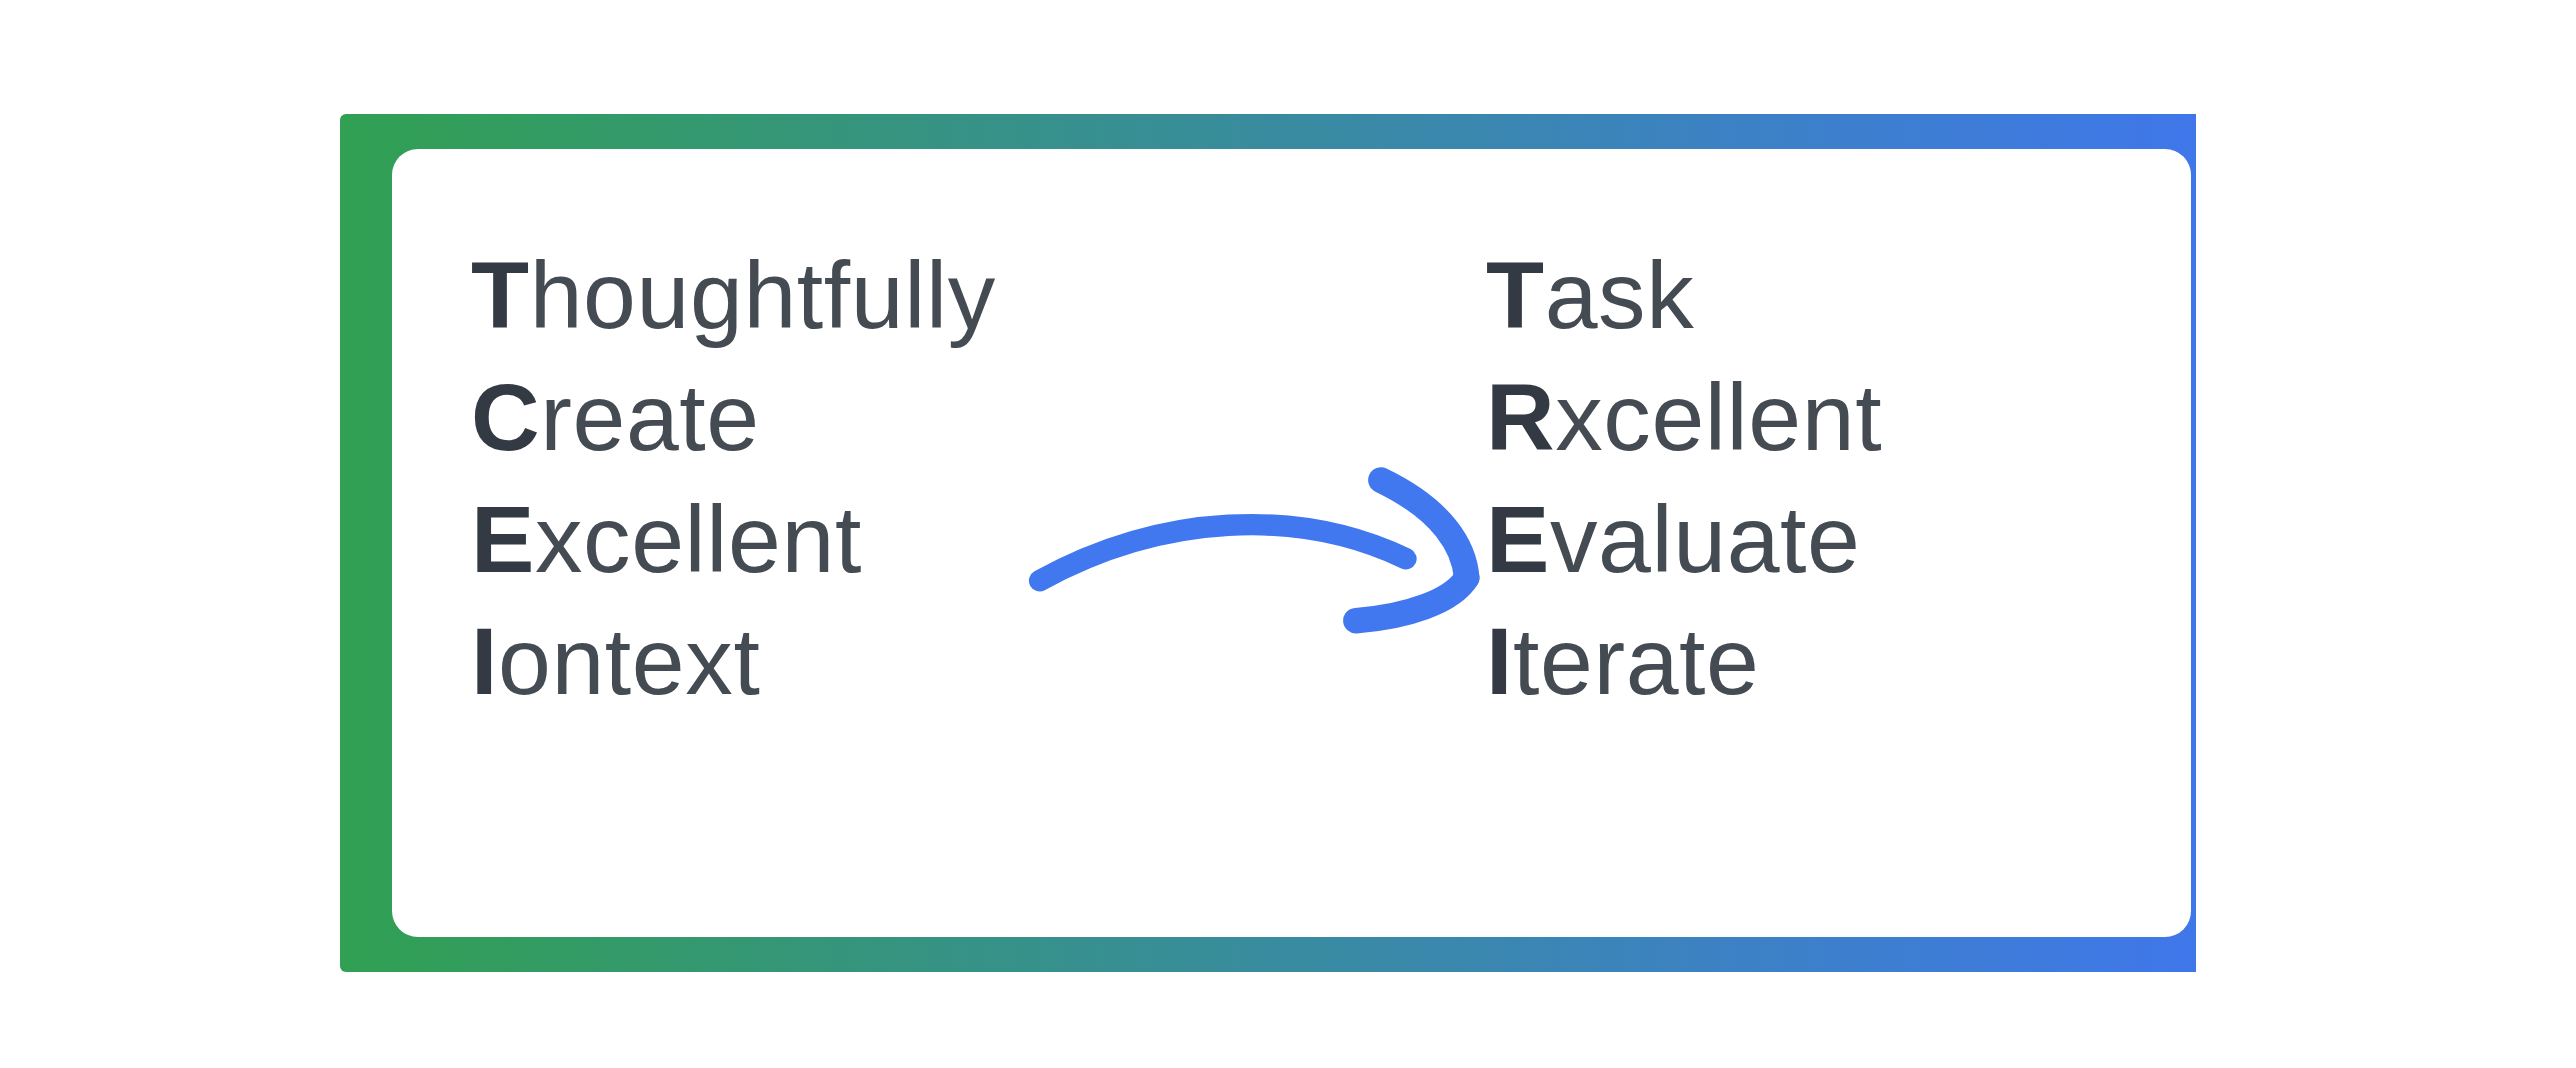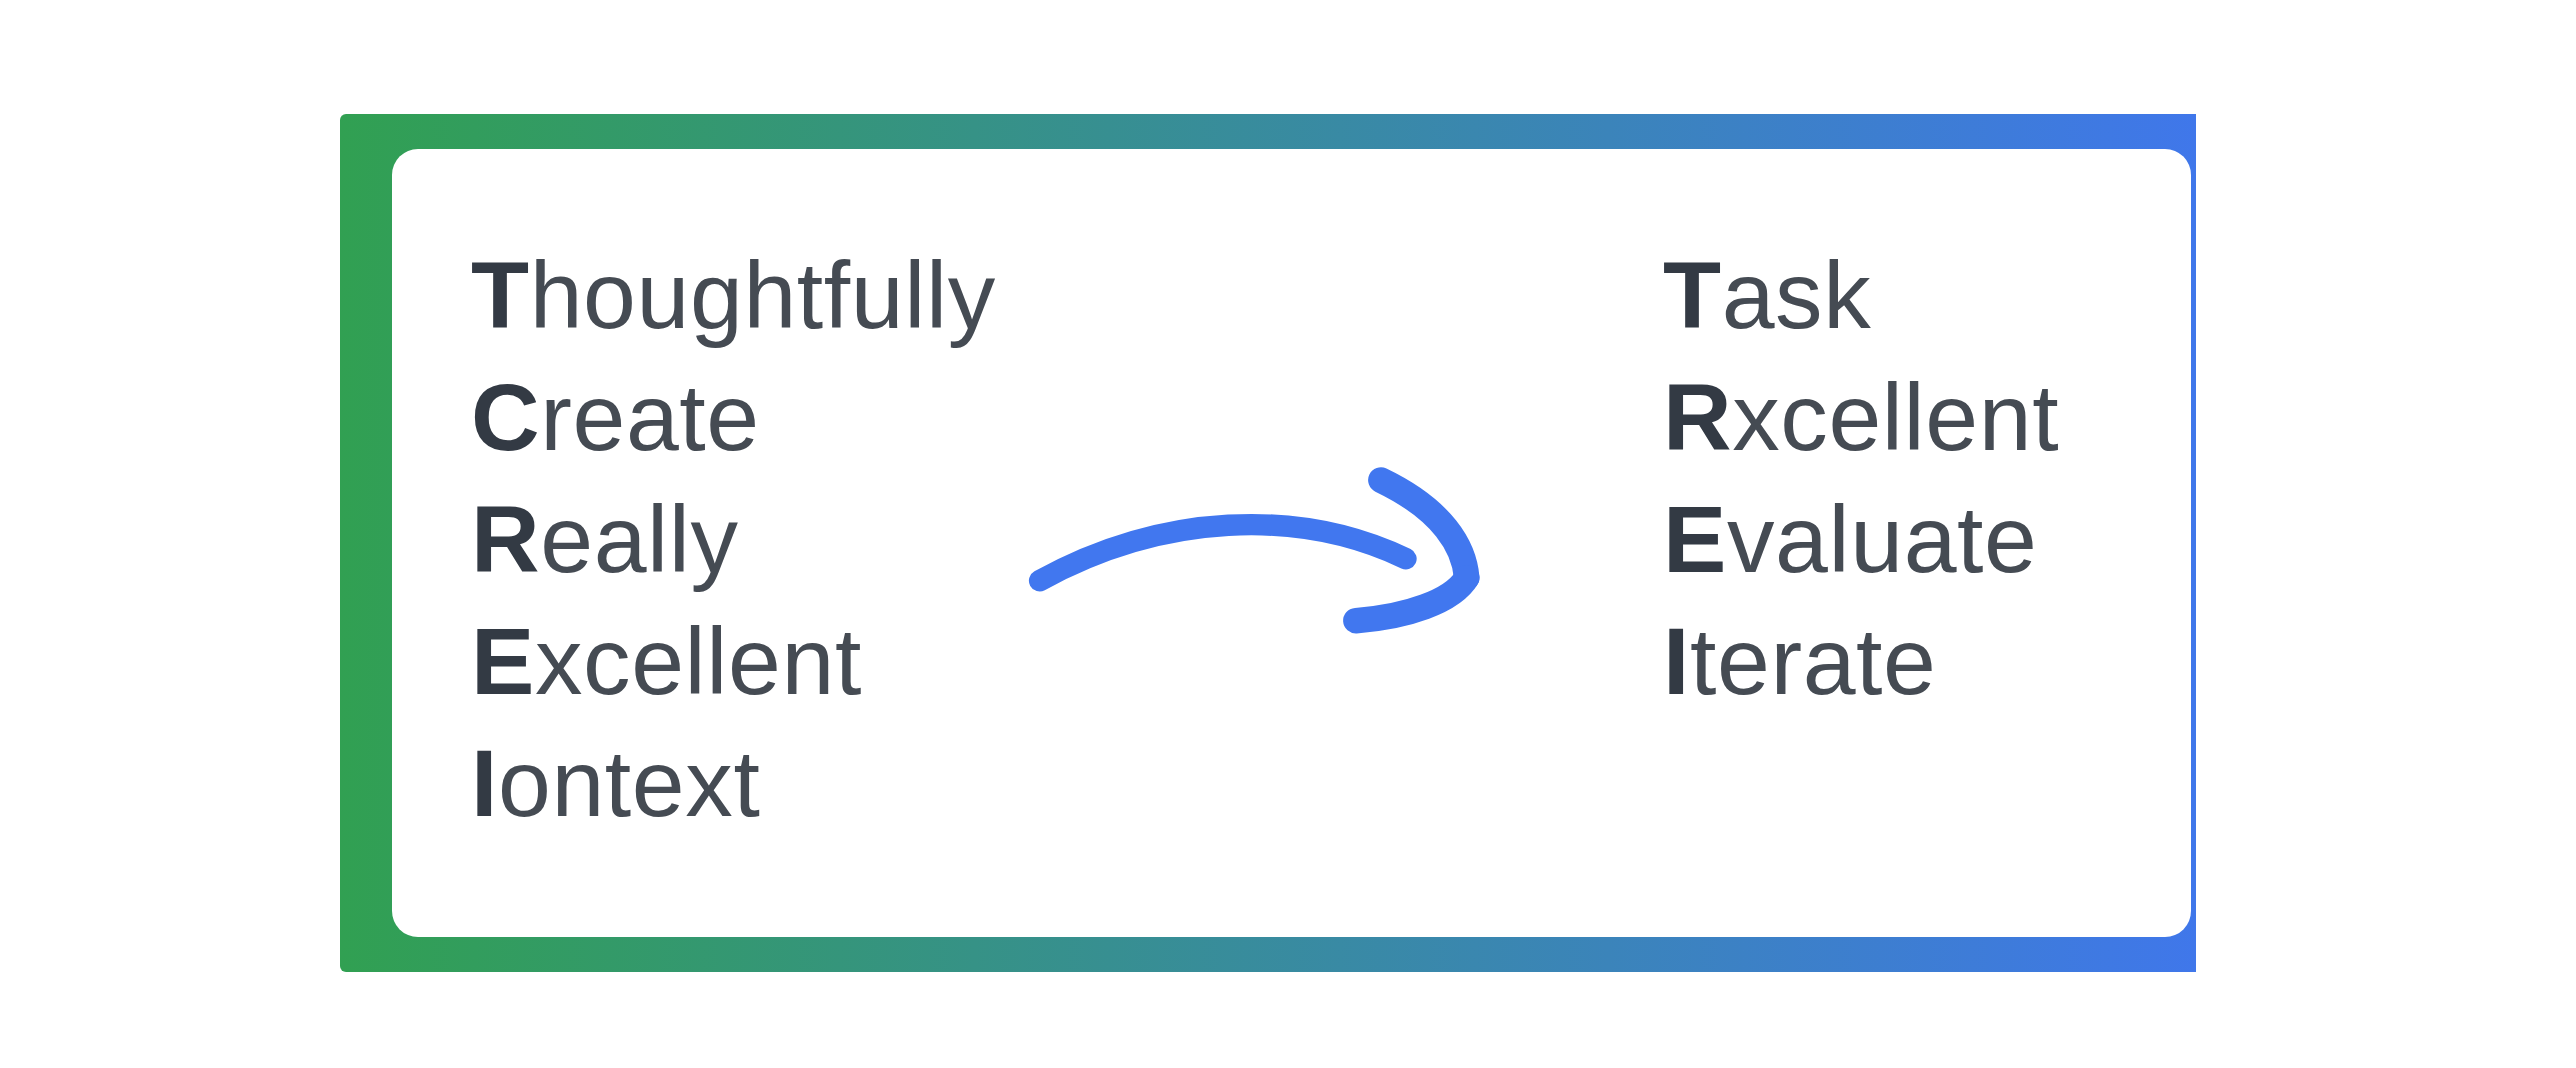--- a/index.html
+++ b/index.html
@@ -35,21 +35,21 @@
   .col {
     position: absolute;
     top: 234px;
     font-size: 95px;
     line-height: 122px;
     letter-spacing: 0.6px;
     color: var(--text, #454b53);
     white-space: nowrap;
   }
   .col-left  { left: 471px; }
-  .col-right { left: 1663px; }
+  .col-right { left: 1486px; }
   .word .first {
     font-weight: 700;
     color: var(--text-first, #333a44);
   }
   .arrow-svg {
     position: absolute;
     left: 0;
     top: 0;
     width: 2576px;
     height: 1068px;
@@ -66,21 +66,20 @@
 <body>
 
 <div class="canvas" style="--g-start: #31a052; --g-end: #4076ee; --arrow: #4177ef; --text: #454b53; --text-first: #333a44; --panel-bg: #ffffff; --page-bg: #ffffff;">
   <div class="frame">
     <div class="panel"></div>
   </div>
 
   <div class="col col-left">
       <div class="word"><span class="first">T</span><span>houghtfully</span></div>
       <div class="word"><span class="first">C</span><span>reate</span></div>
-      <div class="word"><span class="first">R</span><span>eally</span></div>
       <div class="word"><span class="first">E</span><span>xcellent</span></div>
       <div class="word"><span class="first">I</span><span>ontext</span></div>
     </div>
 
   <svg class="arrow-svg" viewBox="0 0 4324 1793" xmlns="http://www.w3.org/2000/svg" aria-hidden="true">
     <path d="M 1745 975 C 1950 862 2180 852 2360 938" stroke-width="36"></path>
     <path d="M 2318 806 C 2422 856 2458 918 2462 970" stroke-width="43"></path>
     <path d="M 2462 970 C 2438 1010 2360 1036 2276 1042" stroke-width="43"></path>
   </svg>
 

